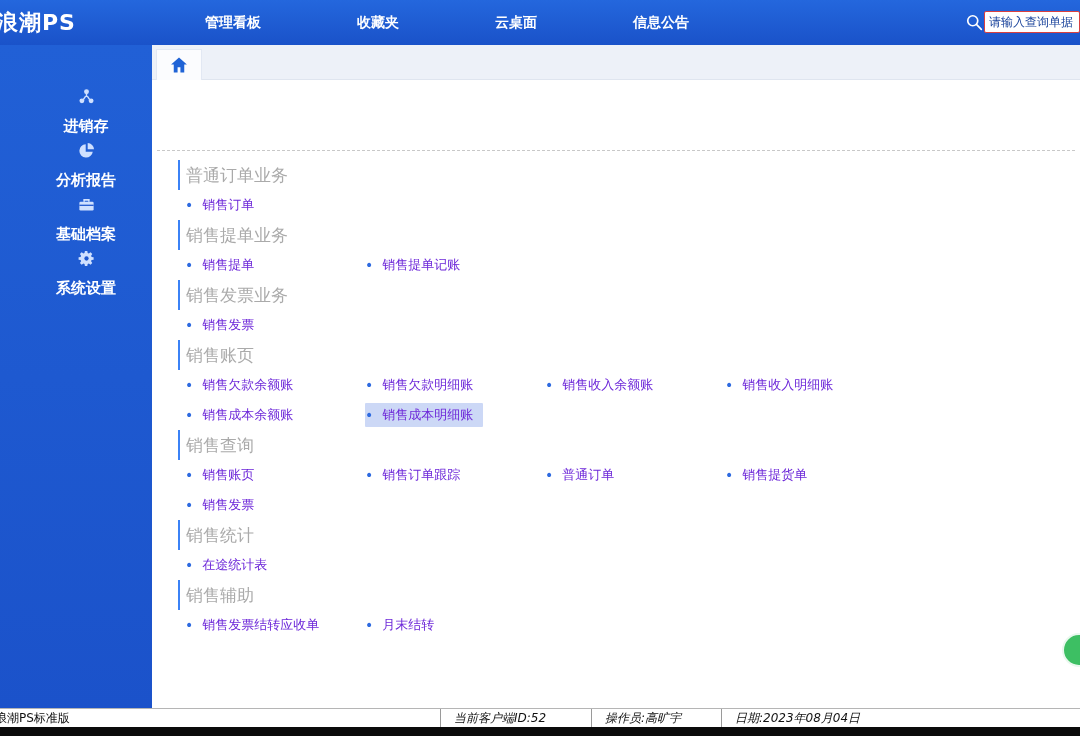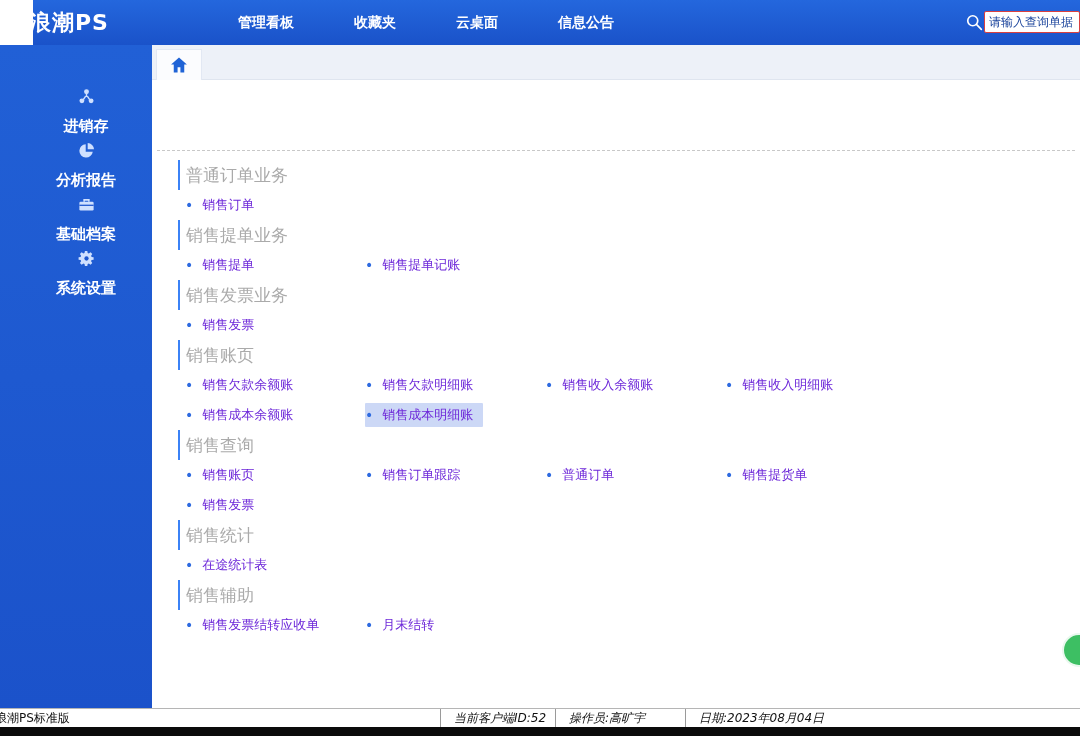--- a/index.html
+++ b/index.html
@@ -1,23 +1,23 @@
 <!DOCTYPE html>
 <html><head>
 <meta charset="utf-8">
 <style>
   * { margin:0; padding:0; box-sizing:border-box; }
   html,body { width:1080px; height:736px; background:#000; font-family:"DejaVu Sans","Liberation Sans",sans-serif; }
   .app { position:relative; width:1080px; height:736px; background:#fff; overflow:hidden; }
 
   
   .topbar { position:absolute; top:0; left:0; right:0; height:45px;
-            background:linear-gradient(180deg,#2467dd,#1a52c9); display:flex; align-items:center; color:#fff;margin-left:33px; }
+            background:linear-gradient(180deg,#2467dd,#1a52c9); display:flex; align-items:center; color:#fff; }
   .logo { width:152px; font-size:22px; font-weight:bold; letter-spacing:1px; margin-left:-4px; white-space:nowrap; }
-  .nav { display:flex; margin-left:57px; }
+  .nav { display:flex; margin-left:57px;gap:36px; }
   .nav-item { font-size:14px; font-weight:bold; margin-right:60px; cursor:pointer; white-space:nowrap; }
   .search { position:absolute; right:0; top:11px; display:flex; align-items:center; gap:0; }
   .search-icon { width:20px; height:20px; cursor:pointer; }
   .search-input { width:96px; height:22px; border:1px solid #d94040; border-radius:2px; background:#fff;
                   font-size:12px; padding:0 4px; color:#16409a; outline:none; }
   .search-input::placeholder { color:#16409a; opacity:1; }
 
   
   .tabstrip { position:absolute; left:152px; top:45px; right:0; height:35px; background:#edf1f8; border-bottom:1px solid #dfe5ef; }
   .home-tab { position:absolute; left:4px; top:4px; width:46px; height:31px; background:#fbfcfe;
@@ -44,21 +44,21 @@
   .bullet { color:#2e6ae0; margin-right:9px; font-size:14px; line-height:1; }
   .mi-label { font-size:13px; color:#6d28d9; white-space:nowrap; }
   .menu-item.selected .mi-inner { background:#ccd8f6; }
 
   
   .status-bar { position:absolute; left:0; right:0; bottom:9px; height:19px; background:#fff;
                 border-top:1px solid #b5b5b5; display:flex; align-items:center; font-size:12px; color:#111; }
   .status-seg { display:flex; align-items:center; gap:5px; height:100%; white-space:nowrap; }
   .status-seg:not(.seg1) { border-left:1px solid #9a9a9a; padding-left:13px;font-style:italic; }
   .seg1 { width:440px; } .seg1 span { margin-left:-5px; }
-  .seg2 { width:115px; } .seg3 { width:130px; } .seg4 { width:148px; }
+  .seg2 { width:115px; } .seg3 { width:130px;margin-left:36px; } .seg4 { width:148px; }
   .status-seg .icon { width:11px; height:11px; flex:none; }
 
   .bottom-strip { position:absolute; left:0; right:0; bottom:0; height:9px; background:#0b0b0b; }
 
   .float-green { position:absolute; right:-16px; top:633px; width:34px; height:34px; border-radius:50%;
                  background:#3dbf63; border:2px solid #e9f8ee; cursor:pointer; }
 
   .icon svg { width:100%; height:100%; display:block; }
 </style>
 </head>

